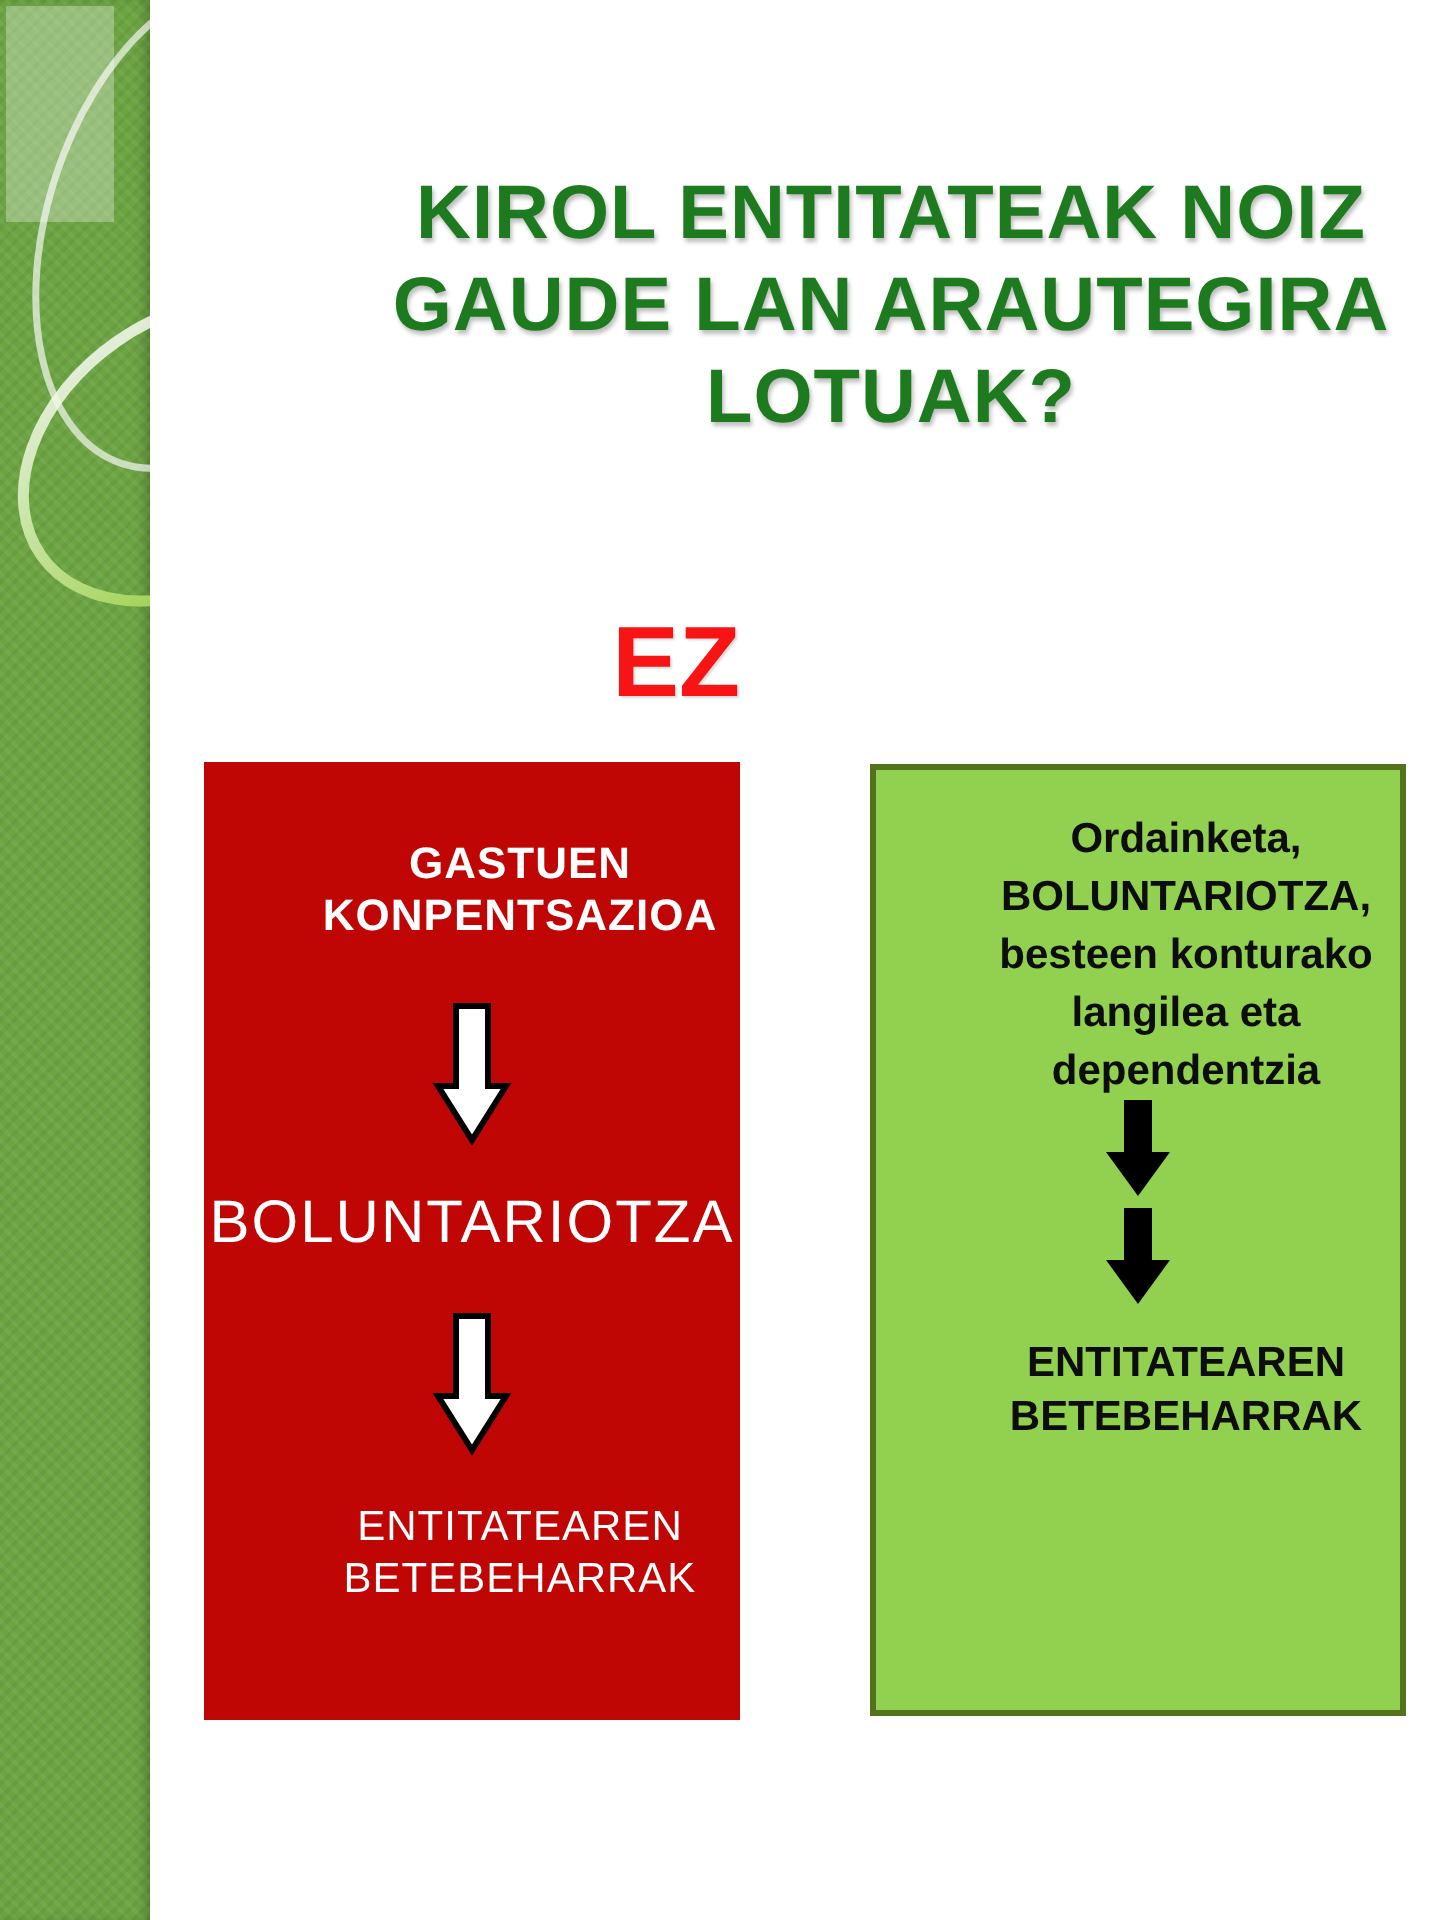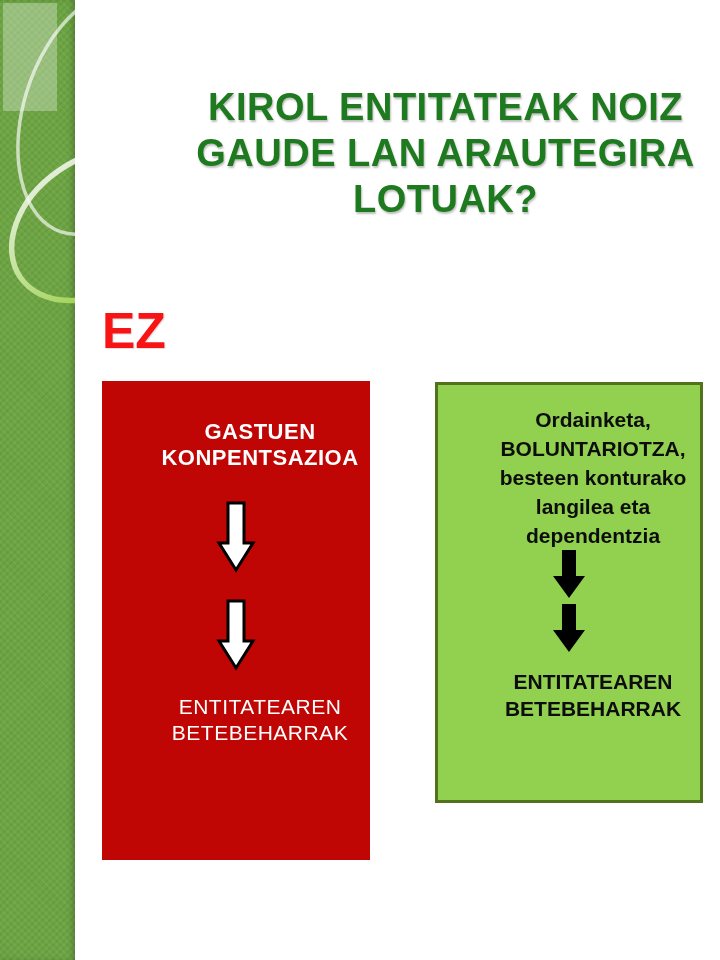--- a/index.html
+++ b/index.html
@@ -42,21 +42,21 @@
     color: #1E7A1E;
     text-shadow: 1px 2px 2px rgba(70,70,70,0.35);
     white-space: pre-line;
   }
 
   
   .col-header {
     position: absolute;
     top: 304px;
     width: 268px;
-    text-align: left;
+    text-align: right;
     font-size: 50px;
     font-weight: 700;
     line-height: 54px;
     text-shadow: 1px 1px 1px rgba(120,120,120,0.25);
   }
   .col-header.no  { left: 102px; color: #F81414; }
   .col-header.yes { left: 435px; color: #21A04E; }
 
   
   .flow-box {
@@ -68,21 +68,21 @@
     text-align: center;
   }
   .flow-box.no {
     left: 102px; top: 381px;
     width: 268px; height: 479px;
     background: #C00505;
     color: #ffffff;
   }
   .flow-box.yes {
     left: 435px; top: 382px;
-    width: 268px; height: 421px;
+    width: 268px; height: 476px;
     background: #92D050;
     border: 3px solid #52721B;
     color: #0d0d0d;
   }
 
   .multiline { white-space: pre-line; padding-left: 48px; }
 
   
   .no-step1 { margin-top: 38px; font-size: 22px; font-weight: 700; line-height: 26px; letter-spacing: 0.5px; }
   .no-arrow1 { margin-top: 30px; }
@@ -127,20 +127,21 @@
   <div class="col-header no">EZ</div>
 
   <div class="flow-box no">
     <div class="no-step1 multiline">GASTUEN
 KONPENTSAZIOA</div>
 
     <svg class="arrow-icon no-arrow1" width="40" height="72" viewBox="0 0 40 72">
       <path d="M12 2 H28 V42 H37 L20 69 L3 42 H12 Z" fill="#ffffff" stroke="#000000" stroke-width="3" stroke-linejoin="miter"></path>
     </svg>
 
+    <div class="no-step2">BOLUNTARIOTZA</div>
 
     <svg class="arrow-icon no-arrow2" width="40" height="72" viewBox="0 0 40 72">
       <path d="M12 2 H28 V42 H37 L20 69 L3 42 H12 Z" fill="#ffffff" stroke="#000000" stroke-width="3" stroke-linejoin="miter"></path>
     </svg>
 
     <div class="no-step3 multiline">ENTITATEAREN
 BETEBEHARRAK</div>
   </div>
 
   <div class="flow-box yes">

